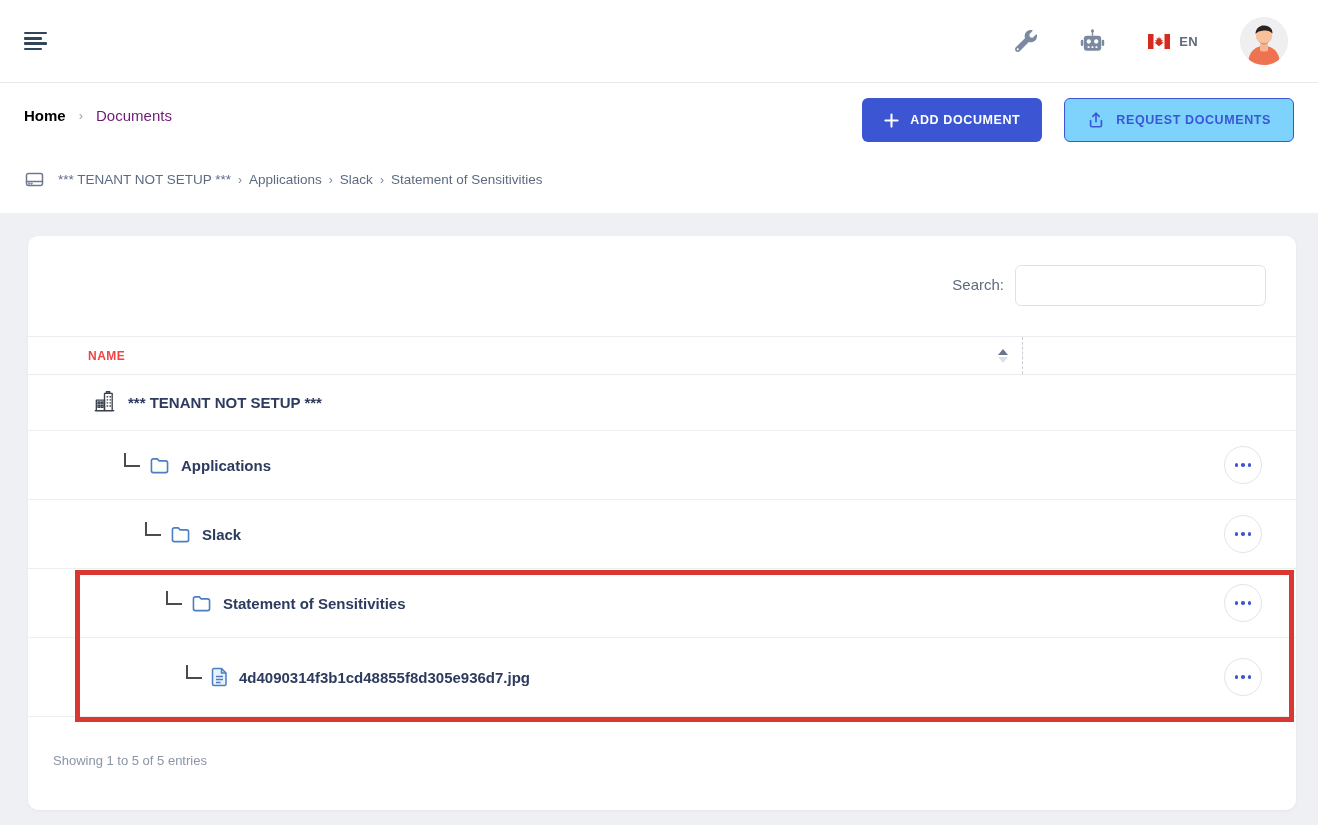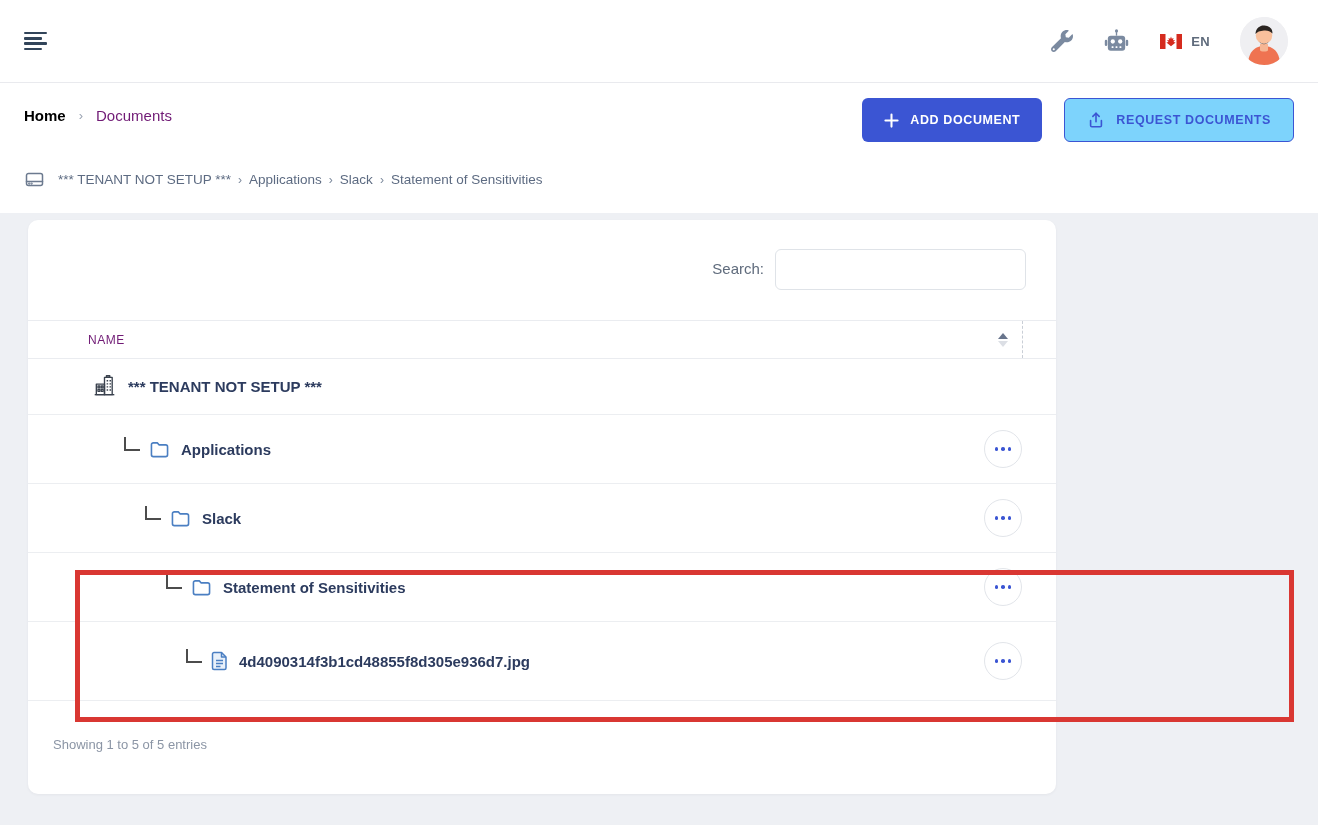--- a/index.html
+++ b/index.html
@@ -15,21 +15,21 @@
   .topbar {
     height:83px; background:#fff; border-bottom:1px solid #e9eaee;
     display:flex; align-items:center; justify-content:space-between;
     padding:0 30px 0 24px;
   }
   .burger { display:flex; flex-direction:column; gap:2.6px; cursor:pointer; }
   .burger .b { height:2.7px; background:#32455a; border-radius:1px; }
   .burger .b1, .burger .b3 { width:23px; }
   .burger .b2, .burger .b4 { width:18px; }
 
-  .topbar-right { display:flex; align-items:center; gap:30px; }
+  .topbar-right { display:flex; align-items:center; gap:42px; }
   .tool-icon { display:flex; align-items:center; cursor:pointer; }
   .flag-lang { display:flex; align-items:center; gap:9px; cursor:pointer; }
   .lang { font-size:13px; font-weight:700; color:#5f6b7c; letter-spacing:.3px; }
   .avatar {
     width:48px; height:48px; border-radius:50%; overflow:hidden;
     background:#efeff2; cursor:pointer; flex:0 0 auto;
   }
 
   
   .subhead { background:#fff; height:130px; position:relative; padding:24px 24px 0 24px; }
@@ -47,37 +47,37 @@
   .btn {
     height:44px; border-radius:6px; display:inline-flex; align-items:center; gap:11px;
     padding:0 22px; font-family:"Liberation Sans",sans-serif;
     font-weight:700; font-size:12.5px; letter-spacing:.6px; cursor:pointer;
   }
   .btn-primary { background:#3b55d3; color:#fff; border:none; }
   .btn-outline { background:#7dd3fc; color:#3b55d3; border:1px solid #3b55d3; }
 
   
   .card {
-    position:absolute; left:28px; top:220px; width:1028px; height:574px;
+    position:absolute; left:28px; top:236px; width:1268px; height:574px;
     background:#fff; border-radius:10px; box-shadow:0 1px 3px rgba(30,40,60,.05);
   }
   .search-bar { height:100px; position:relative; }
   .search-label { position:absolute; right:292px; top:40px; font-size:15px; color:#5f6b7c; }
   .search-input {
     position:absolute; right:30px; top:29px; width:251px; height:41px;
     border:1px solid #dfe3e8; border-radius:6px; padding:0 12px; font-size:14px;
     color:#33405c; outline:none; background:#fff;
   }
 
   .thead { height:39px; border-top:1px solid #eaecf0; border-bottom:1px solid #eaecf0; display:flex; }
   .th-name {
     width:995px; height:100%; border-right:1px dashed #c9ced6;
     display:flex; align-items:center; padding-left:60px; position:relative; cursor:pointer;
   }
-  .th-name span.lbl { font-size:12px; font-weight:400; letter-spacing:.5px; color:#701a75; }
+  .th-name span.lbl { font-size:12px; font-weight:700; letter-spacing:.5px; color:#ef4444; }
   .sorter { position:absolute; right:14px; top:50%; transform:translateY(-50%); display:flex; flex-direction:column; gap:2px; }
   .tri { width:0; height:0; border-left:5px solid transparent; border-right:5px solid transparent; }
   .tri.up { border-bottom:6px solid #68758c; }
   .tri.down { border-top:6px solid #dcdfe5; }
 
   .trow { position:relative; border-bottom:1px solid #eceef1; display:flex; align-items:center; }
   .h56 { height:56px; } .h69 { height:69px; } .h79 { height:79px; }
   .row-inner { display:flex; align-items:center; }
   .row-label { font-size:15px; font-weight:700; color:#2c3b5e; margin-left:11px; white-space:nowrap; }
   .tree-connector {

